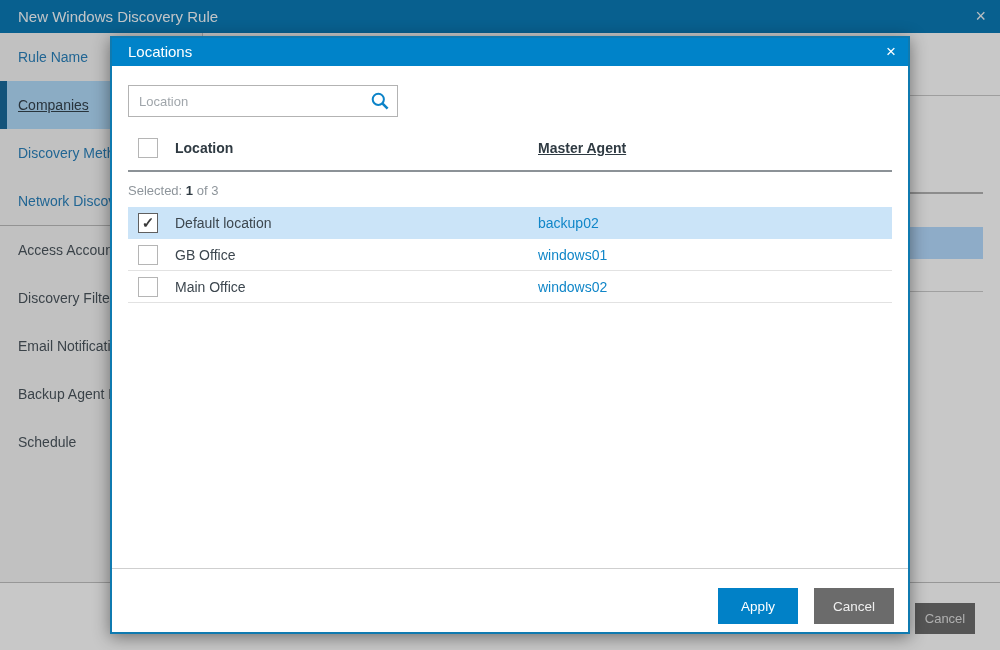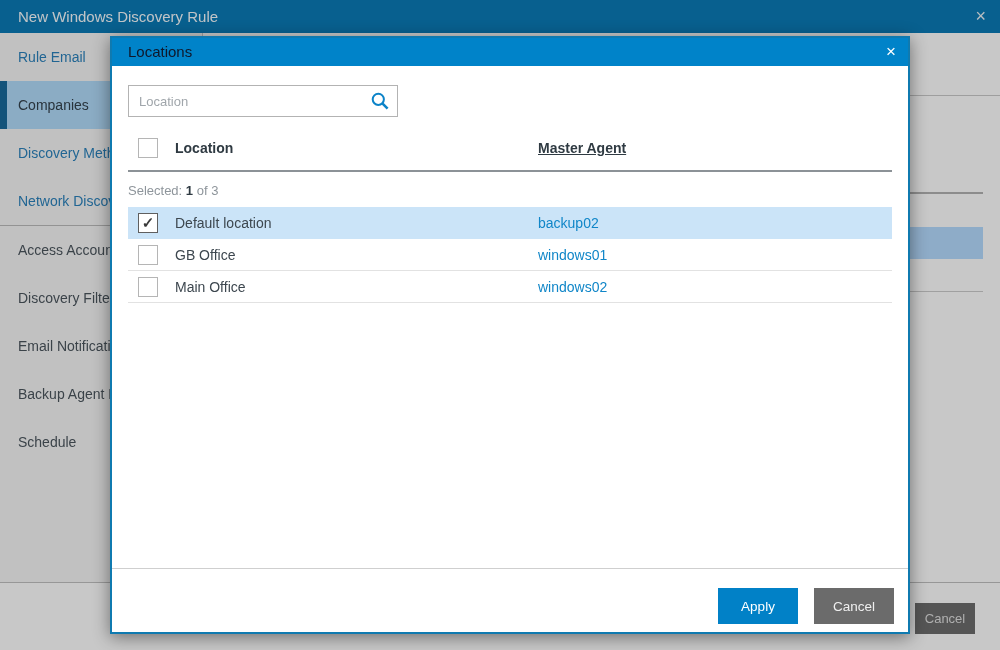--- a/index.html
+++ b/index.html
@@ -14,21 +14,21 @@
                      font-size:15px; color:#f2f6f9; }
   .titlebar .tb-close { position:absolute; right:14px; top:0; line-height:33px;
                         font-size:18px; color:#e8eef2; cursor:pointer; }
 
   .sidebar { position:absolute; left:0; top:33px; width:203px; height:549px;
              background:#f2f2f2; border-right:1px solid #c9c9c9; }
   .side-item { position:relative; height:48px; line-height:48px; padding-left:18px;
                font-size:14px; white-space:nowrap; cursor:pointer; }
   .side-item.link   { color:var(--sidebar_link_text,#2a7fb8); }
   .side-item.normal { color:#4a545c; }
-  .side-item.active { background:var(--sidebar_active_bg,#aed7f6); color:#33414c; }
+  .side-item.active { background:var(--sidebar_active_bg,#aed7f6); color:#33414c;text-decoration:underline; }
   .side-item.active::before { content:""; position:absolute; left:0; top:0;
                bottom:0; width:7px; background:var(--sidebar_accent,#17689a); }
   .side-divider { height:0; border-top:1px solid #b8b8b8; }
 
   .bg-main { position:absolute; left:203px; top:33px; width:797px; height:549px;
              background:#fafafa; }
   .bg-line1 { position:absolute; left:0; top:62px; width:797px; height:1px; background:#c6c6c6; }
   .bg-line2 { position:absolute; left:0; top:159px; width:780px; height:2px; background:#b0b0b0; }
   .bg-selrow { position:absolute; left:0; top:194px; width:780px; height:32px;
                background:var(--background_selection,#b2d8fb); }
@@ -41,21 +41,21 @@
                border:none; font-size:13px; font-family:inherit; cursor:pointer; }
 
   .overlay { position:absolute; left:0; top:0; width:1000px; height:650px;
              background:rgba(0,0,0,0.20); }
 
   
   .modal { position:absolute; left:110px; top:36px; width:800px; height:598px;
            background:#fff; border:2px solid var(--modal_border,#0f7ab0);
            box-shadow:0 3px 16px rgba(0,0,0,0.45); }
   .m-header { position:relative; height:28px; background:var(--modal_header_bg,#0083c9); }
-  .m-title { position:absolute; left:16px; top:0; line-height:28px; font-size:15px; color:#0f172a; }
+  .m-title { position:absolute; left:16px; top:0; line-height:28px; font-size:15px; color:#ffffff; }
   .m-close { position:absolute; right:12px; top:0; line-height:28px; font-size:17px;
              color:#fff; cursor:pointer; }
 
   .m-search { position:absolute; left:16px; top:47px; width:270px; height:32px;
               border:1px solid #b3b3b3; background:#fff; }
   .m-search input { position:absolute; left:0; top:0; width:100%; height:100%;
               border:none; outline:none; padding:0 36px 0 10px; font-size:13px;
               color:#3d474f; font-family:inherit; background:transparent; }
   .m-search input::placeholder { color:#a0a6ab; }
   .m-search .s-icon { position:absolute; right:7px; top:5px; width:20px; height:20px; cursor:pointer; }
@@ -102,21 +102,21 @@
   </div>
 
   <div class="bg-main">
     <div class="bg-line1"></div>
     <div class="bg-line2"></div>
     <div class="bg-selrow"></div>
     <div class="bg-line3"></div>
   </div>
 
   <div class="sidebar">
-    <div class="side-item link"><span>Rule Email</span></div>
+    <div class="side-item link"><span>Rule Name</span></div>
     <div class="side-item active"><span>Companies</span></div>
     <div class="side-item link"><span>Discovery Method</span></div>
     <div class="side-item link"><span>Network Discovery</span></div>
     <div class="side-divider"></div>
     <div class="side-item normal"><span>Access Accounts</span></div>
     <div class="side-item normal"><span>Discovery Filters</span></div>
     <div class="side-item normal"><span>Email Notifications</span></div>
     <div class="side-item normal"><span>Backup Agent Deployment</span></div>
     <div class="side-item normal"><span>Schedule</span></div>
   </div>

